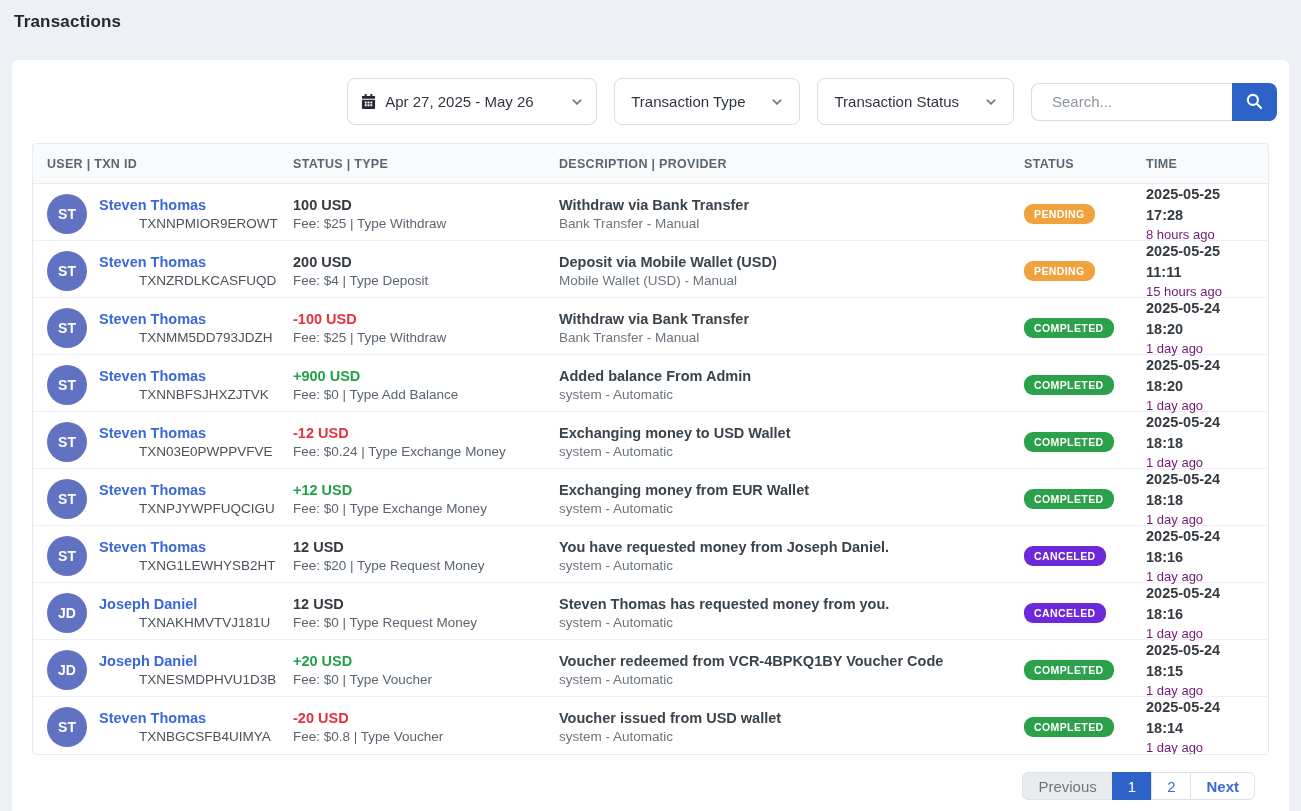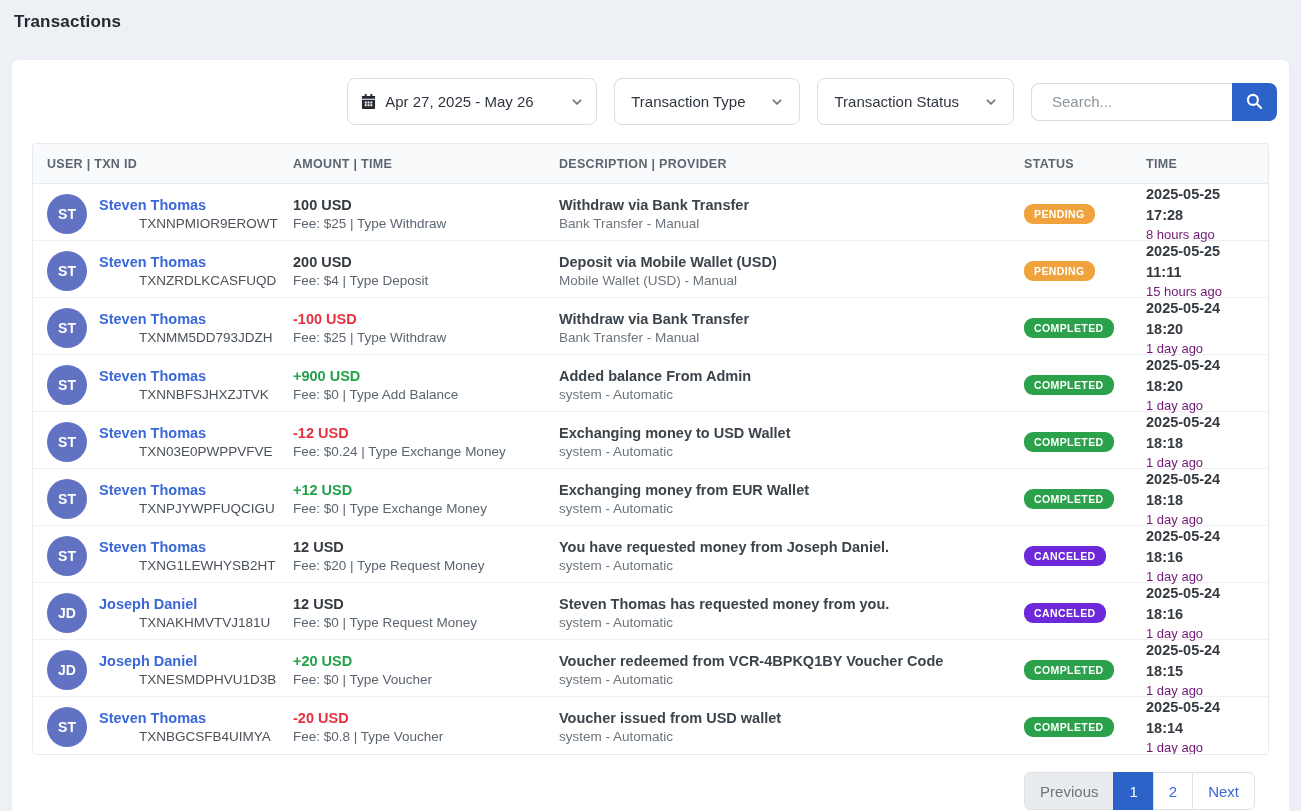--- a/index.html
+++ b/index.html
@@ -86,31 +86,31 @@
   .badge.completed { background:#2ba14b; }
   .badge.canceled  { background:#6d28d9; }
   .time { font-weight:700; font-size:14.5px; color:#343a40; line-height:1.45; }
   .ago  { color:#701a75; font-size:13px; line-height:1.45; }
   
   .pagination {
     display:flex; justify-content:flex-end;
     margin:17px 24px 0 0;
   }
   .page-item {
-    height:38px; display:flex; align-items:center; justify-content:center;
+    height:28px; display:flex; align-items:center; justify-content:center;
     border:1px solid #dee2e6; background:#fff; color:#3a68d8;
     font-size:15px; padding:0 15px; cursor:pointer; margin-left:-1px;
     text-decoration:none;
   }
   .page-item.disabled {
     background:#e9ecef; color:#6c757d; border-color:#dee2e6;
     border-radius:6px 0 0 6px; cursor:default; margin-left:0;
   }
   .page-item.active { background:#2d63c8; color:#fff; border-color:#2d63c8; }
-  .page-item.next { border-radius:0 6px 6px 0; }
+  .page-item.next { border-radius:0 6px 6px 0;font-weight:bold; }
 </style>
 </head>
 <body>
 
 <h1 class="page-title">Transactions</h1>
 
 <div class="card">
 
   <div class="filters">
     <div class="pill date-btn">
@@ -145,21 +145,21 @@
           <circle cx="6.5" cy="6.5" r="4.7" fill="none" stroke="#ffffff" stroke-width="2"></circle>
           <line x1="10.2" y1="10.2" x2="14.2" y2="14.2" stroke="#ffffff" stroke-width="2" stroke-linecap="round"></line>
         </svg>
       </button>
     </div>
   </div>
 
   <div class="table-wrap">
     <div class="thead">
       <div>USER | TXN ID</div>
-      <div>AMOUNT | TIME</div>
+      <div>STATUS | TYPE</div>
       <div>DESCRIPTION | PROVIDER</div>
       <div>STATUS</div>
       <div>TIME</div>
     </div>
     <div>
         <div class="row">
     <div class="user-cell">
       <div class="avatar">ST</div>
       <div>
         <a href="#" class="user-name">Steven Thomas</a>

